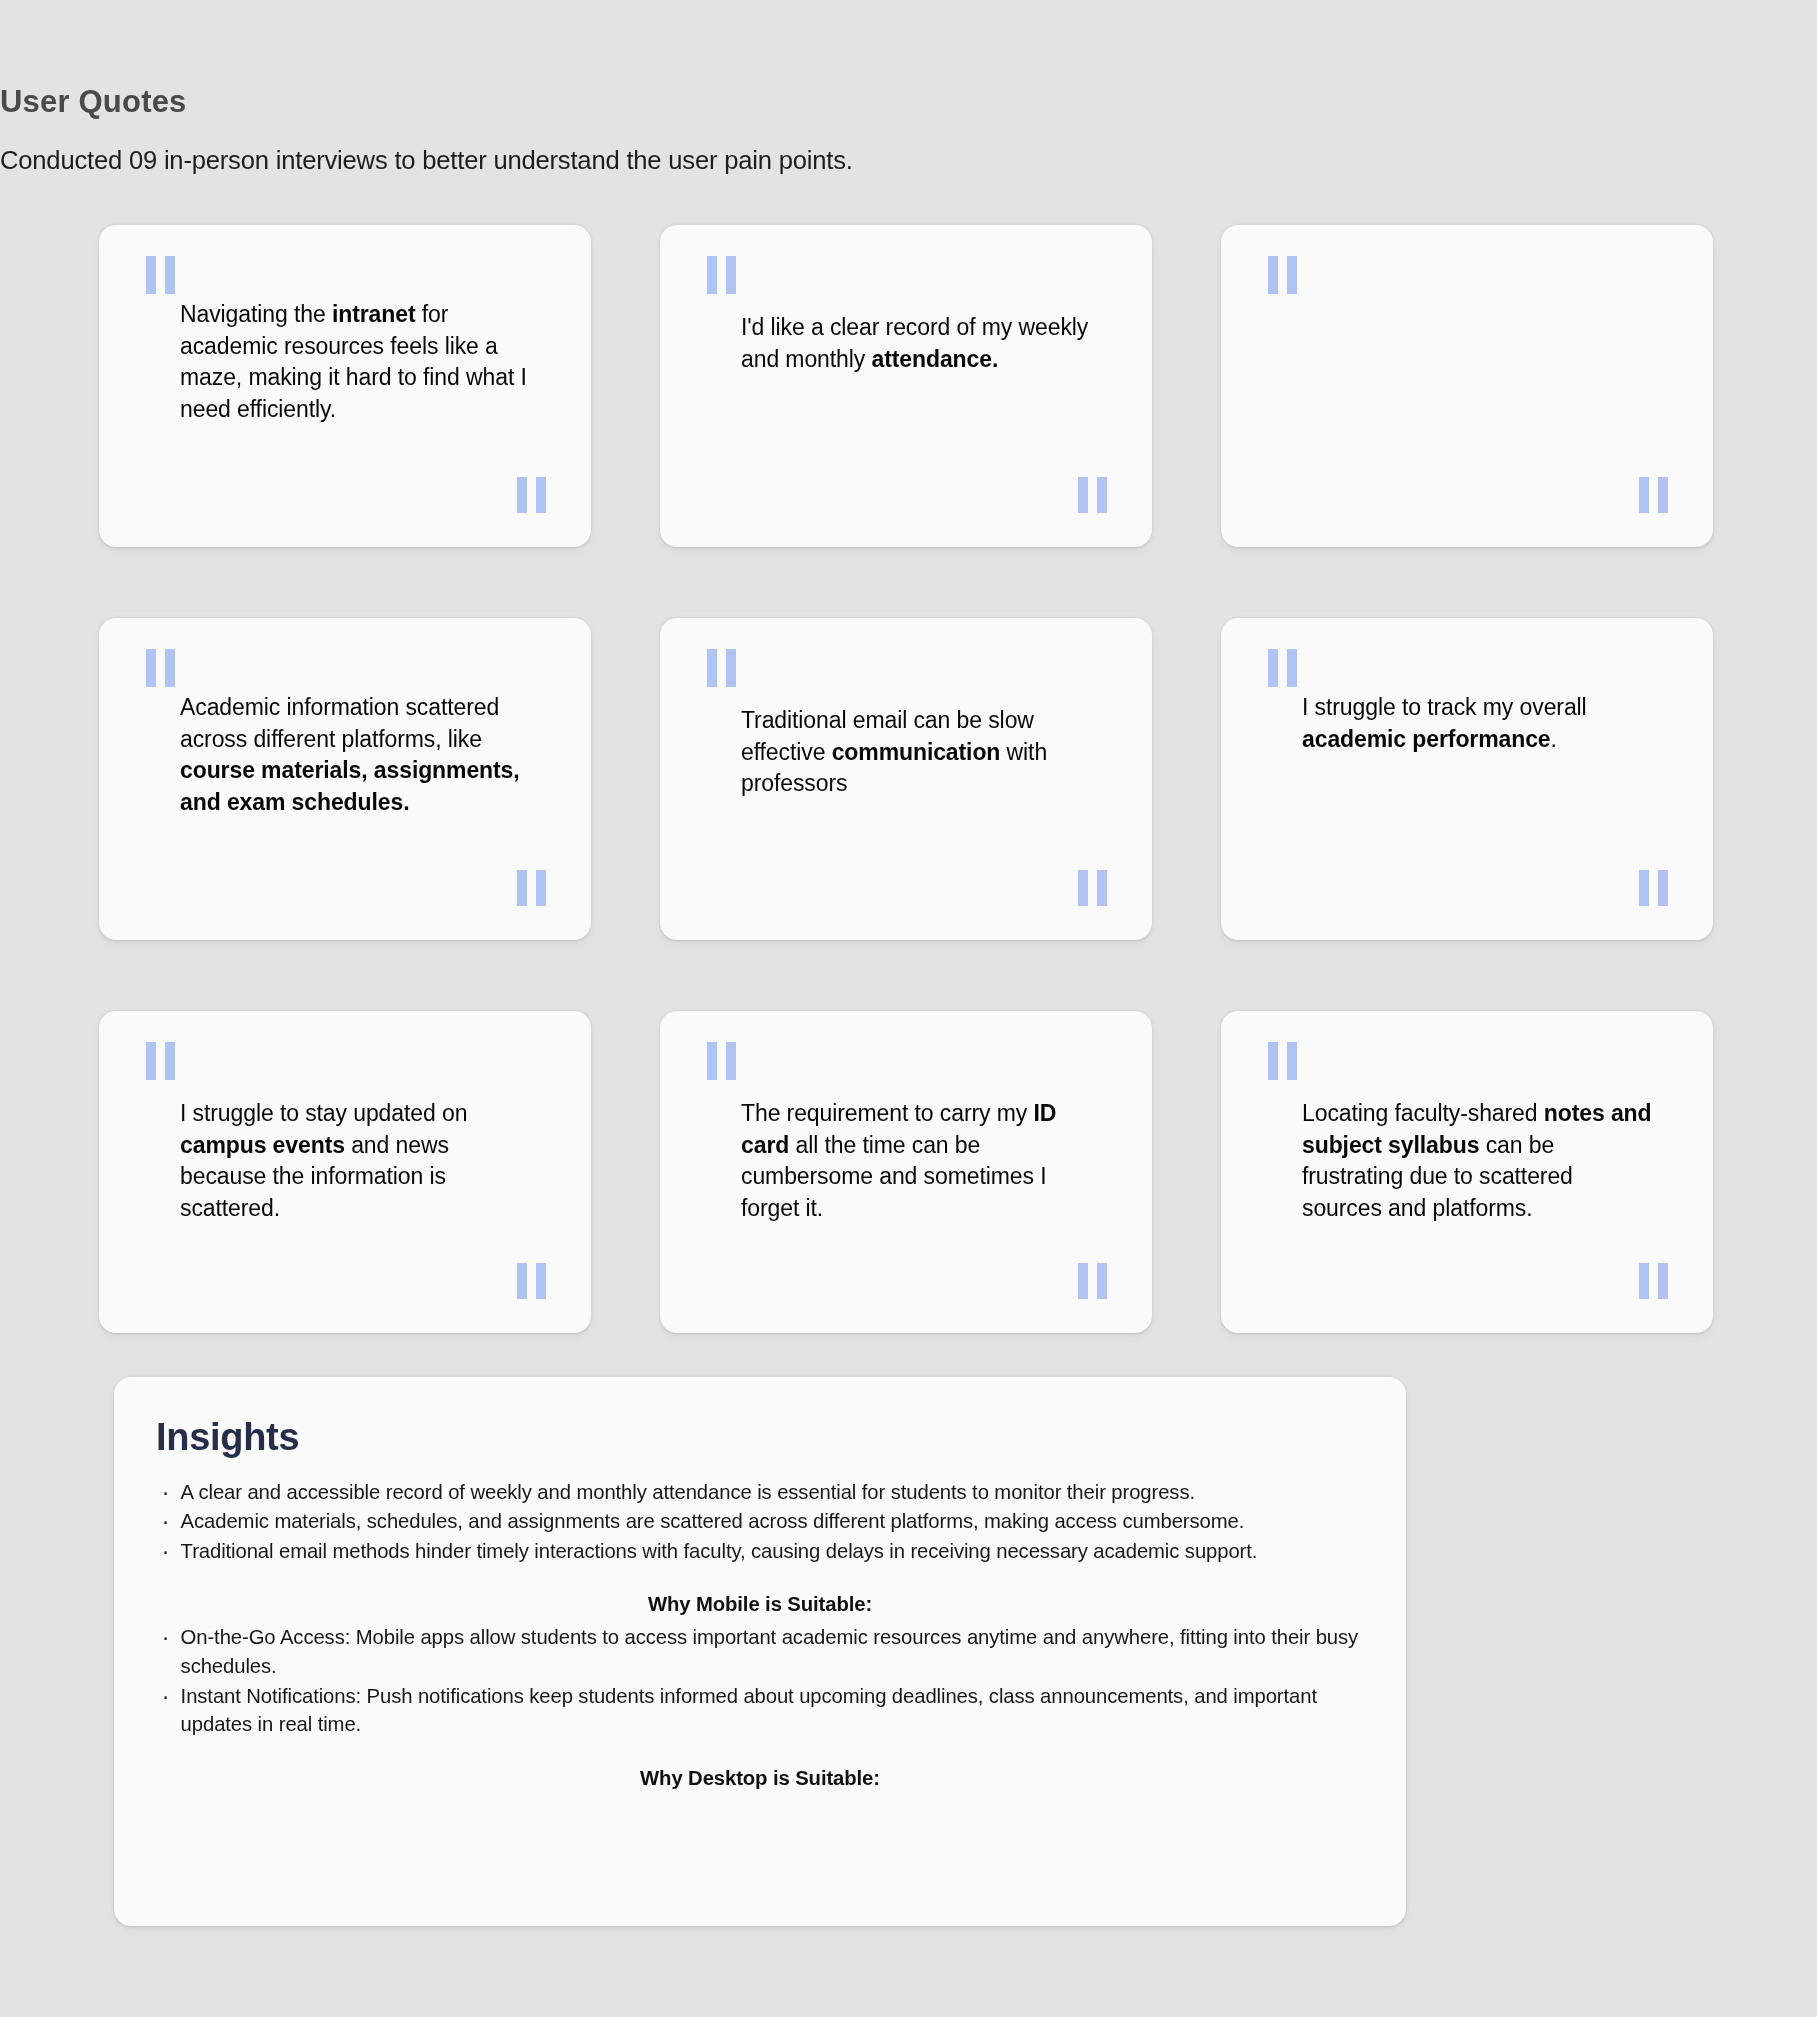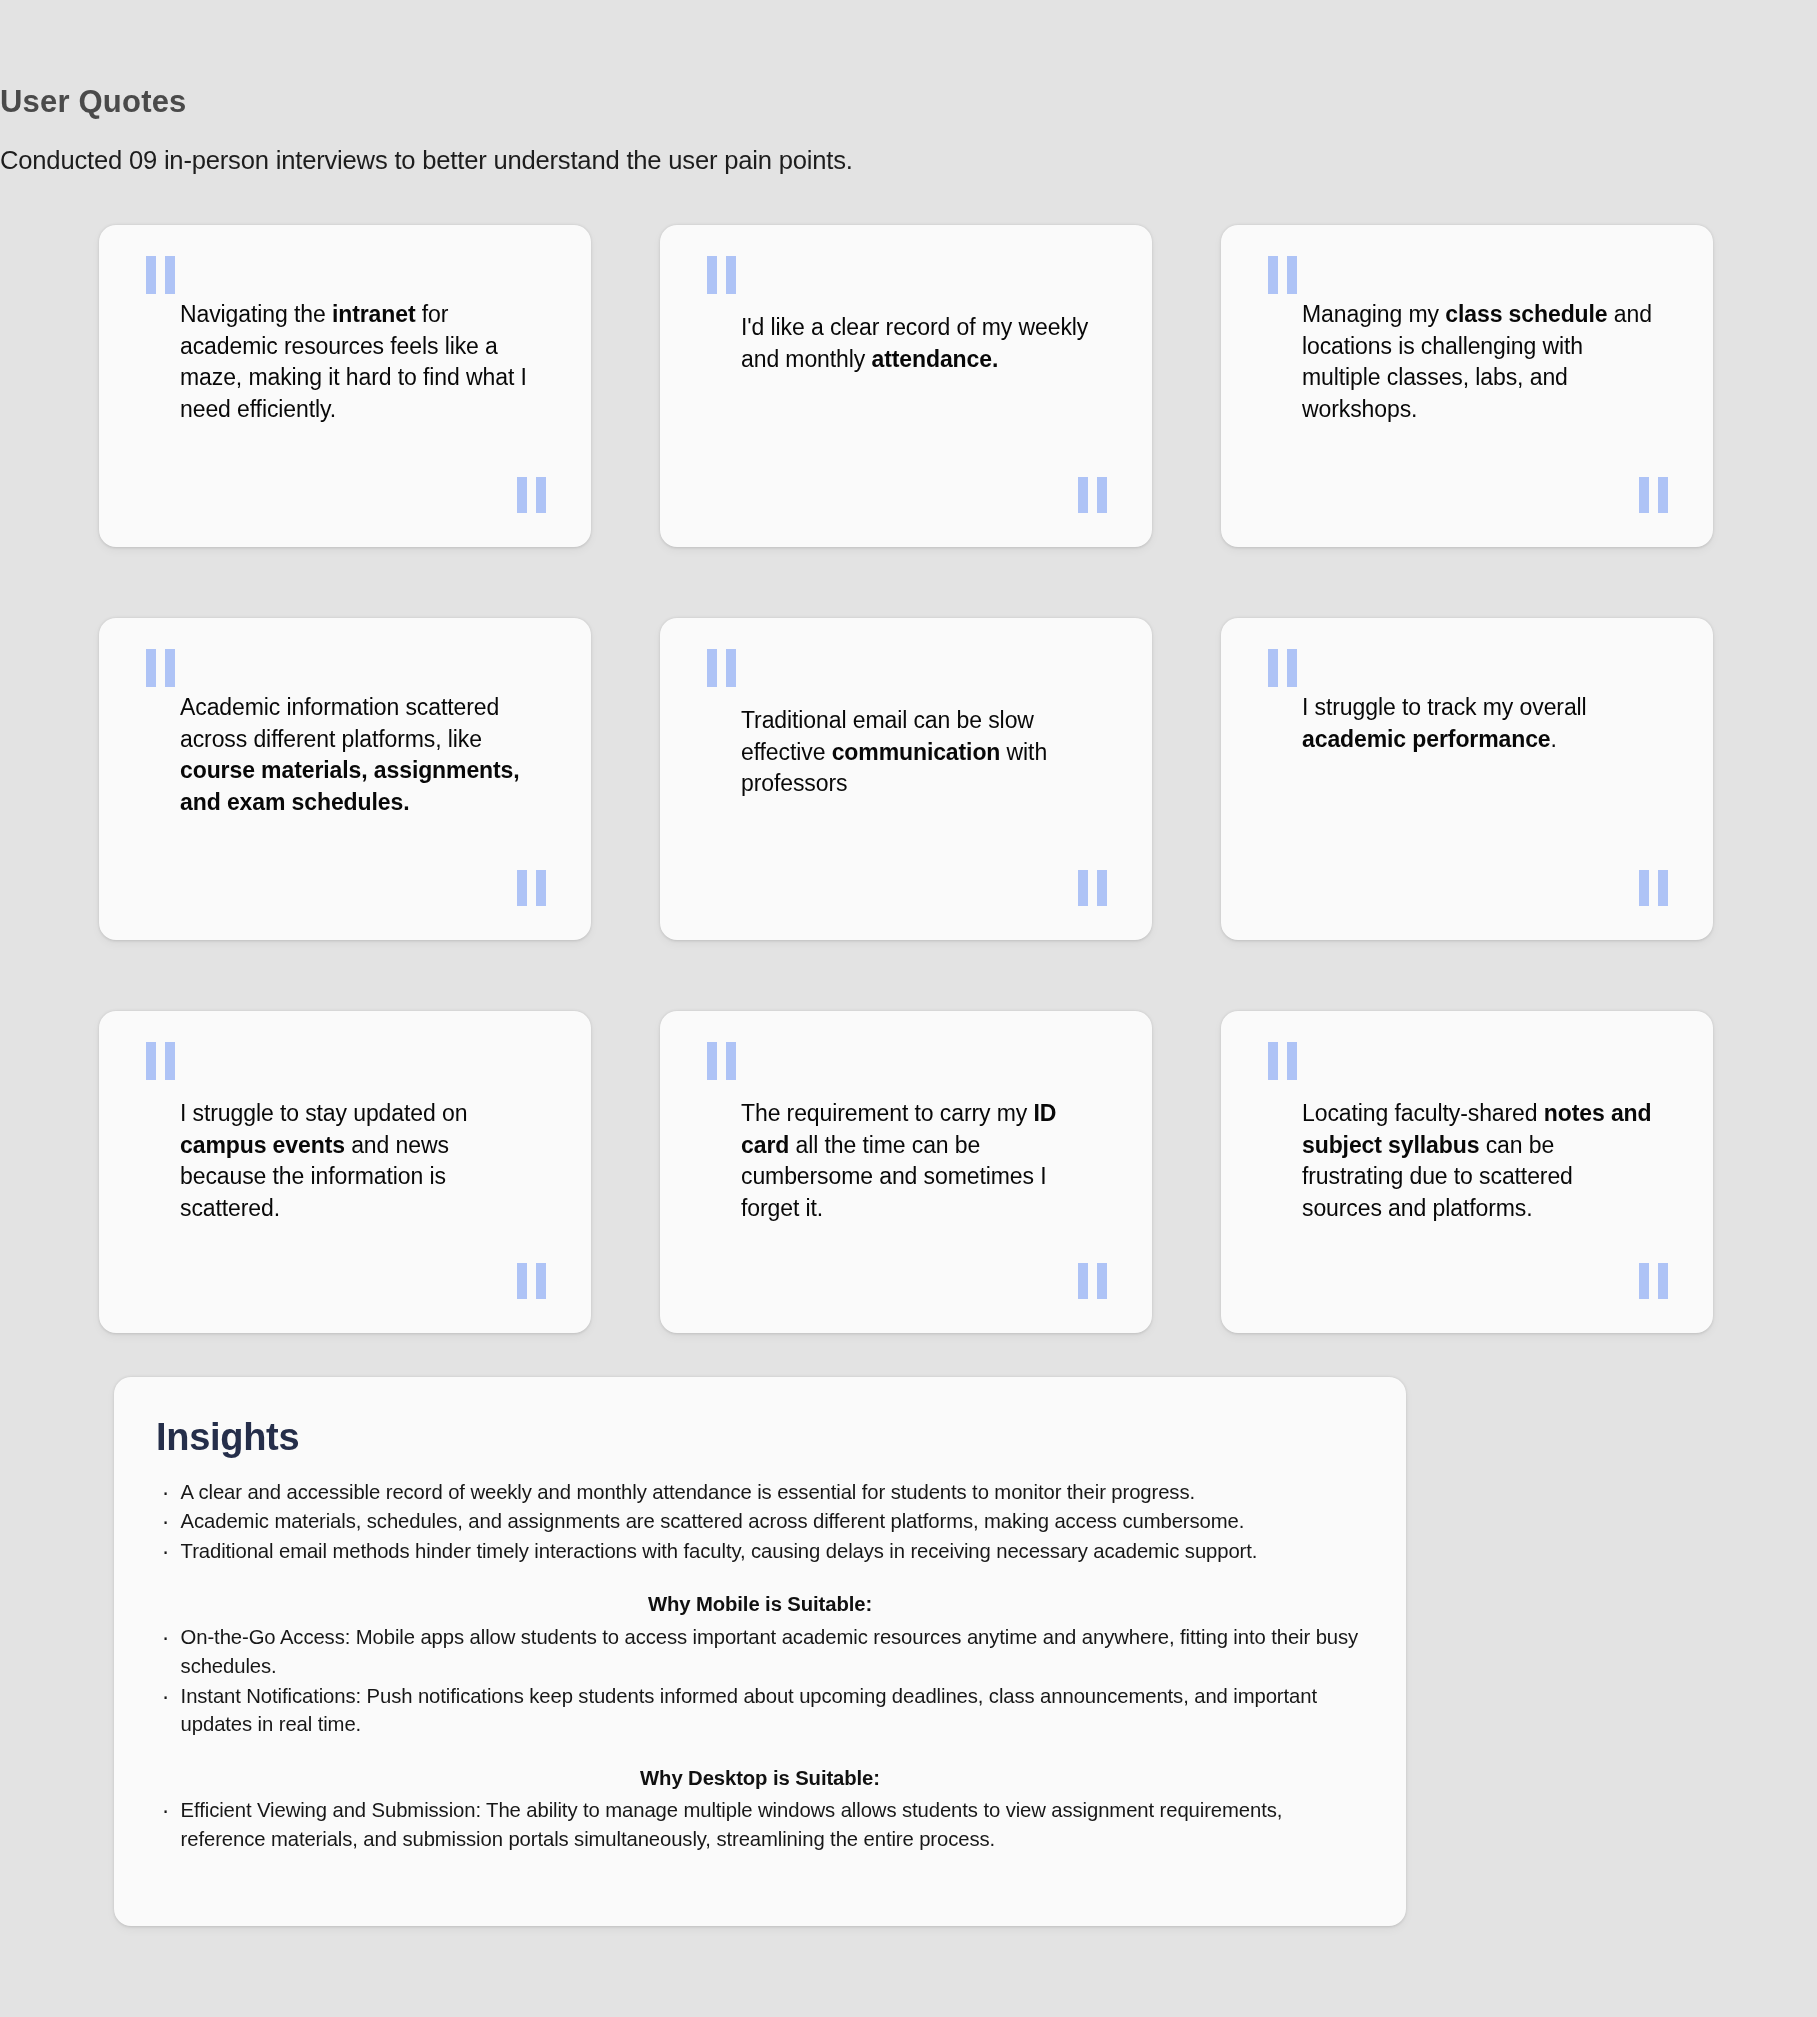--- a/index.html
+++ b/index.html
@@ -190,21 +190,20 @@
         <div class="qmark close">
           <span></span>
           <span></span>
         </div>
       </div>
       <div class="quote-card h-tall">
         <div class="qmark open">
           <span></span>
           <span></span>
         </div>
-        <div class="quote-text t-offset-1"><span>Managing my </span><b>class schedule</b><span> and locations is challenging with multiple classes, labs, and workshops.</span></div>
         <div class="qmark close">
           <span></span>
           <span></span>
         </div>
       </div>
       <div class="quote-card h-tall">
         <div class="qmark open">
           <span></span>
           <span></span>
         </div>
@@ -277,19 +276,16 @@
         <li>A clear and accessible record of weekly and monthly attendance is essential for students to monitor their progress.</li>
         <li>Academic materials, schedules, and assignments are scattered across different platforms, making access cumbersome.</li>
         <li>Traditional email methods hinder timely interactions with faculty, causing delays in receiving necessary academic support.</li>
       </ul>
     <div class="section-head">Why Mobile is Suitable:</div>
     <ul class="bullets" id="mobile-bullets">
         <li>On-the-Go Access: Mobile apps allow students to access important academic resources anytime and anywhere, fitting into their busy schedules.</li>
         <li>Instant Notifications: Push notifications keep students informed about upcoming deadlines, class announcements, and important updates in real time.</li>
       </ul>
     <div class="section-head">Why Desktop is Suitable:</div>
-    <ul class="bullets" id="desktop-bullets">
-        <li>Efficient Viewing and Submission: The ability to manage multiple windows allows students to view assignment requirements, reference materials, and submission portals simultaneously, streamlining the entire process.</li>
-      </ul>
   </div>
 
 </div>
 
 
 </body></html>

